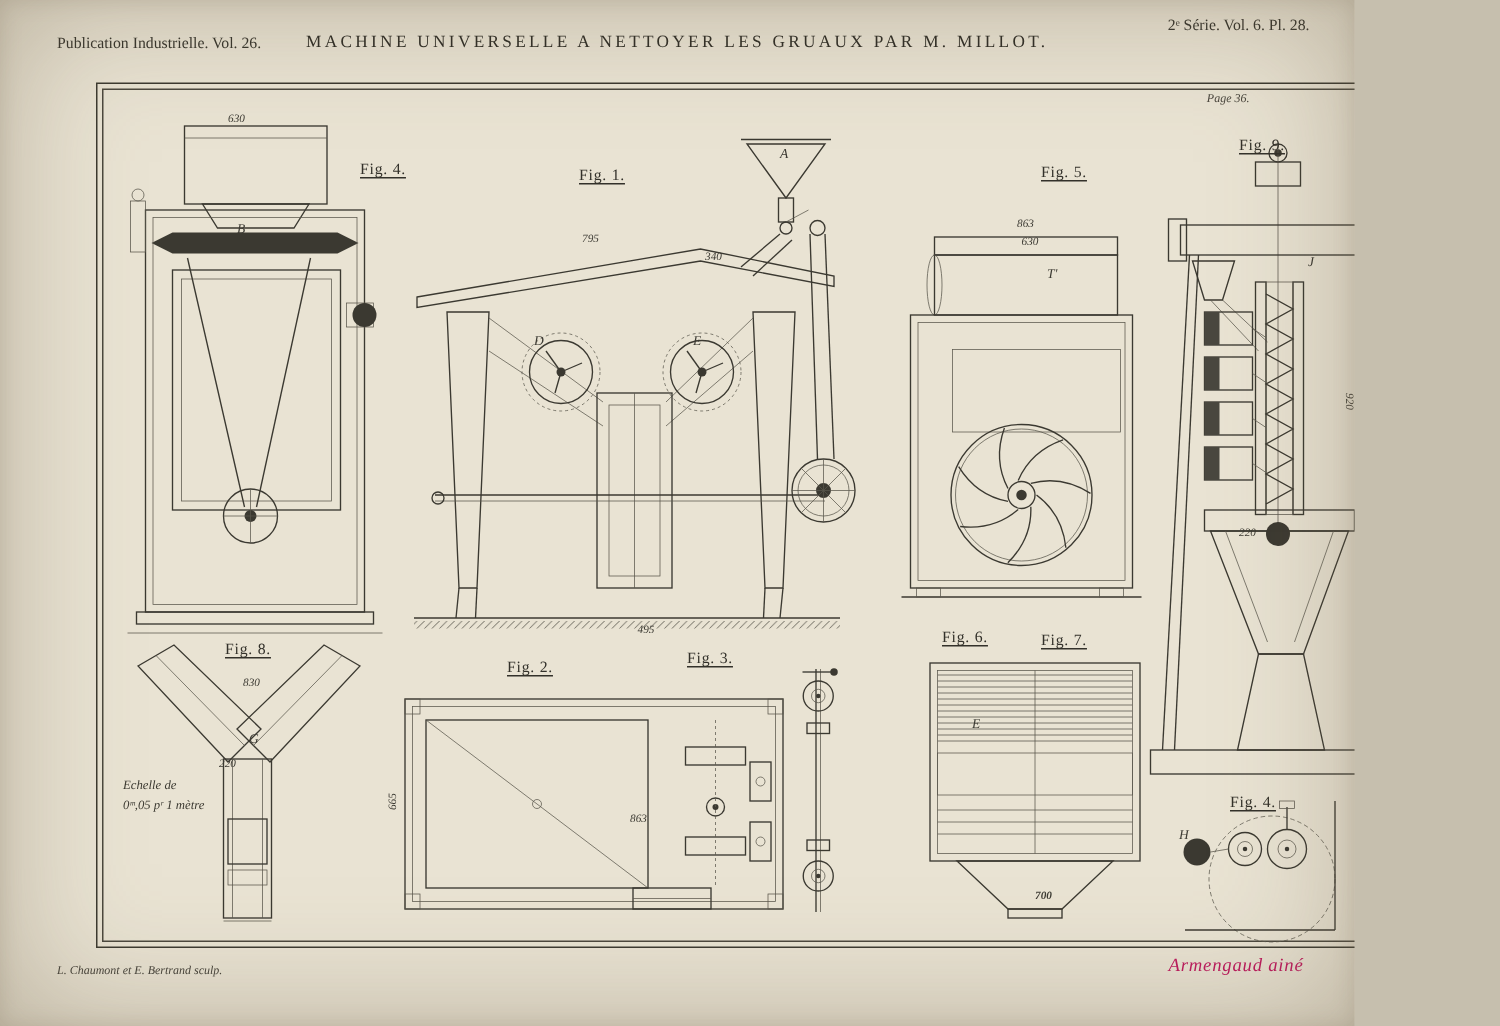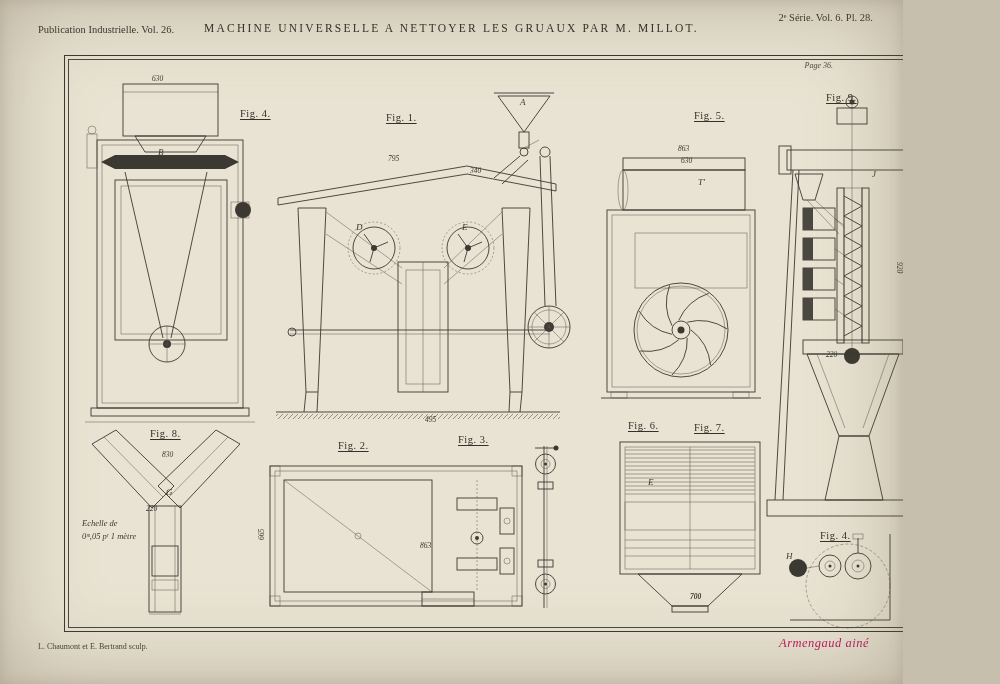--- a/index.html
+++ b/index.html
@@ -6,21 +6,21 @@
   .page{position:relative;width:903px;height:684px;background:#e9e3d3;overflow:hidden;
         font-family:"Liberation Serif",serif;color:#33312a;}
   .page::after{content:"";position:absolute;inset:0;pointer-events:none;
         box-shadow:inset 0 0 90px rgba(110,95,70,.40), inset 0 0 14px rgba(120,105,80,.22);}
   
   .header-left{position:absolute;left:38px;top:24px;font-size:10.5px;color:#35332b;}
   .header-title{position:absolute;left:0;right:0;top:22px;text-align:center;font-size:11.5px;
         letter-spacing:2.2px;color:#2e2c25;}
   .header-right{position:absolute;right:30px;top:12px;font-size:10.5px;color:#35332b;}
   .page-note{position:absolute;right:70px;top:61px;font-size:8px;font-style:italic;color:#4a473e;padding-left:12px;}
-  .footer-left{position:absolute;left:38px;top:642px;font-size:8px;color:#45423a;}
+  .footer-left{position:absolute;left:38px;top:642px;font-size:8px;font-style:italic;color:#45423a;}
   .footer-center{position:absolute;left:0;right:0;top:644px;text-align:center;font-size:7.5px;
         font-style:italic;color:#45423a;}
   .footer-right{position:absolute;right:34px;top:636px;font-size:12.5px;font-style:italic;
         letter-spacing:.5px;color:#be185d;}
   
   .plate-border{position:absolute;left:64px;top:55px;width:871px;height:575px;
         border:1.4px solid #3a382f;}
   .plate-border .inner{position:absolute;inset:3px;border:0.8px solid #4a473d;}
   
   .fig-label{position:absolute;font-size:10.5px;letter-spacing:.5px;color:#33312a;

